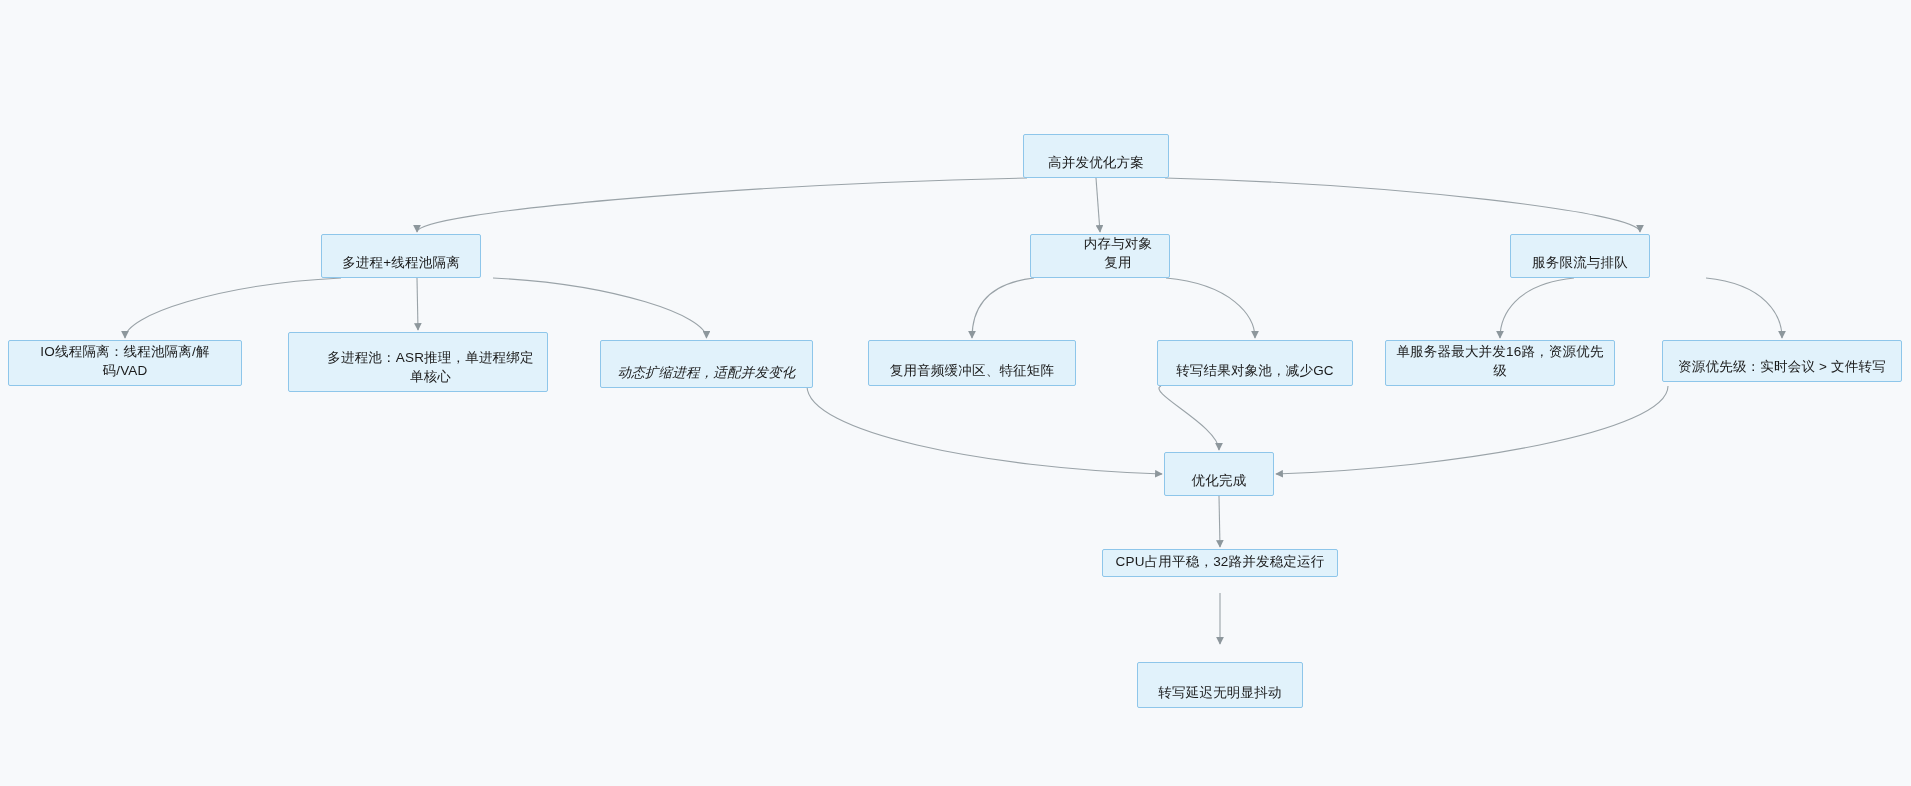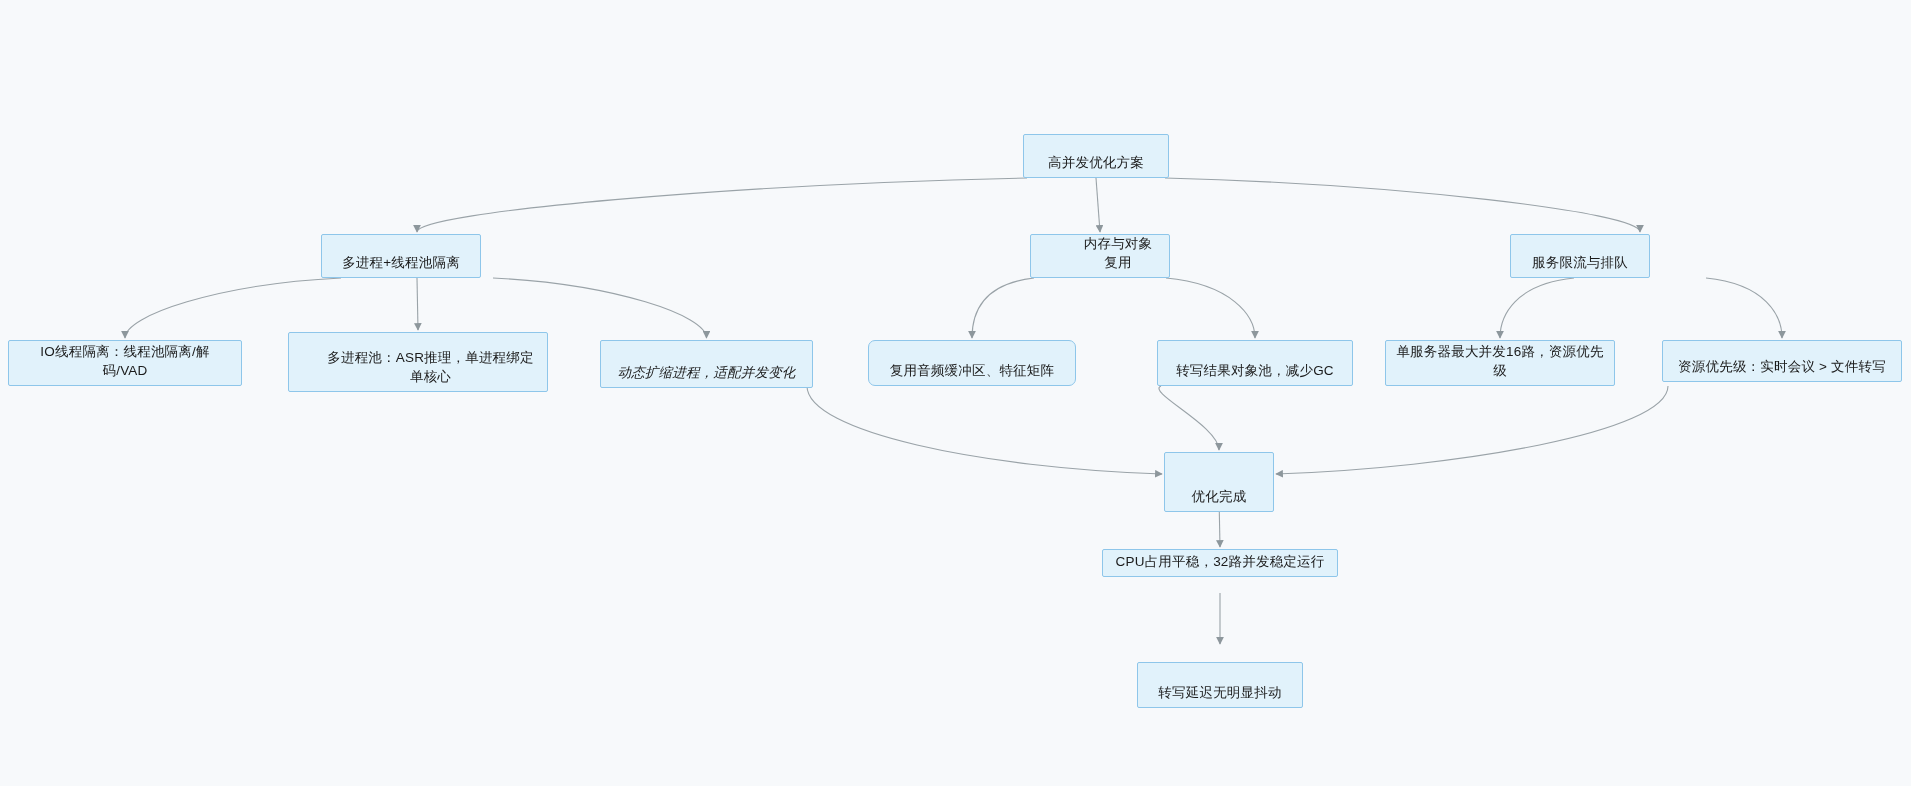--- a/index.html
+++ b/index.html
@@ -94,33 +94,33 @@
       </div>
       <div class="node" style="left: 8px; top: 340px; width: 234px; height: 46px;">
         <span class="label">IO线程隔离：线程池隔离/解码/VAD</span>
       </div>
       <div class="node" style="left: 288px; top: 332px; width: 260px; height: 60px; padding-left: 35px;">
         <span class="label">多进程池：ASR推理，单进程绑定单核心</span>
       </div>
       <div class="node" style="left: 600px; top: 340px; width: 213px; height: 48px; font-style: italic;">
         <span class="label">动态扩缩进程，适配并发变化</span>
       </div>
-      <div class="node" style="left: 868px; top: 340px; width: 208px; height: 46px; border-radius: 7px;">
+      <div class="node" style="left: 868px; top: 340px; width: 208px; height: 46px;">
         <span class="label">复用音频缓冲区、特征矩阵</span>
       </div>
       <div class="node" style="left: 1157px; top: 340px; width: 196px; height: 46px;">
         <span class="label">转写结果对象池，减少GC</span>
       </div>
       <div class="node" style="left: 1385px; top: 340px; width: 230px; height: 46px;">
         <span class="label">单服务器最大并发16路，资源优先级</span>
       </div>
       <div class="node" style="left: 1662px; top: 340px; width: 240px; height: 42px;">
         <span class="label">资源优先级：实时会议 &gt; 文件转写</span>
       </div>
-      <div class="node" style="left: 1164px; top: 452px; width: 110px; height: 60px;">
+      <div class="node" style="left: 1164px; top: 452px; width: 110px; height: 44px;">
         <span class="label">优化完成</span>
       </div>
       <div class="node" style="left: 1102px; top: 549px; width: 236px; height: 28px;">
         <span class="label">CPU占用平稳，32路并发稳定运行</span>
       </div>
       <div class="node" style="left: 1137px; top: 646px; width: 166px; height: 46px; margin-top: 16px;">
         <span class="label">转写延迟无明显抖动</span>
       </div>
     </div>
 

